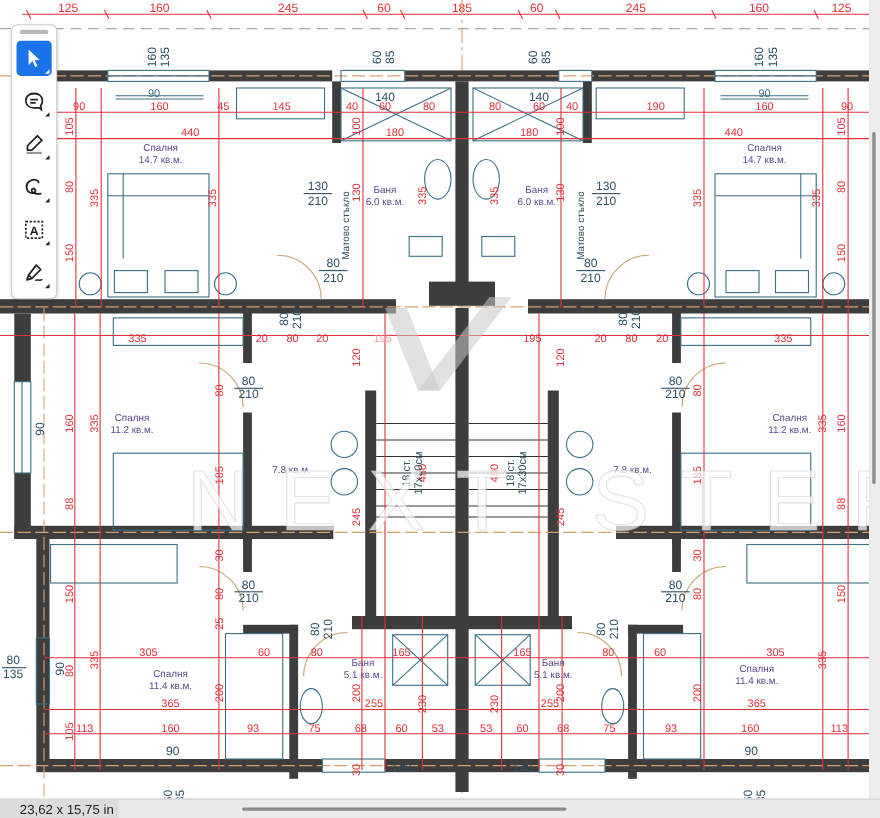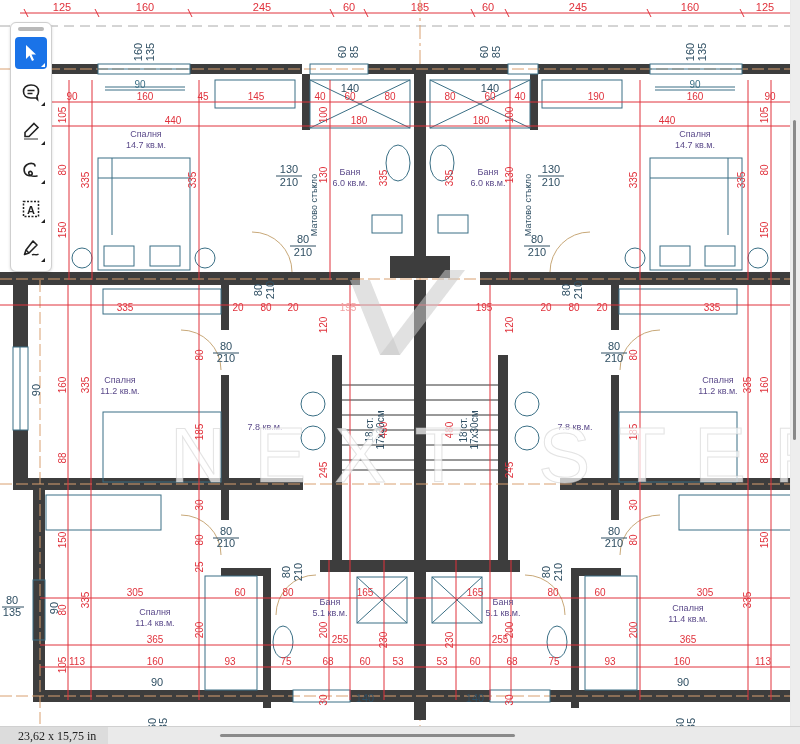--- a/index.html
+++ b/index.html
@@ -7,21 +7,21 @@
   .viewport{position:absolute;left:0;top:0;width:790px;height:732px;background:#fff;overflow:hidden;}
   .plan{position:absolute;left:0;top:0;}
   .toolbar{position:absolute;left:10px;top:22px;width:40px;height:248px;background:#fff;border:1px solid #cfcfcf;border-radius:6px;box-shadow:0 1px 3px rgba(0,0,0,.15);}
   .toolbar .grip{width:26px;height:4px;background:#b9b9b9;border-radius:2px;margin:4px auto 6px;}
   .tool{position:relative;width:32px;height:32px;margin:0 auto 7px;border-radius:4px;display:flex;align-items:center;justify-content:center;cursor:pointer;}
   .tool.active{background:#1a73e8;}
   .tool .corner{position:absolute;right:2px;bottom:2px;width:0;height:0;border-left:4px solid transparent;border-bottom:4px solid #222;}
   .tool.active .corner{border-bottom-color:#fff;}
   .vscroll{position:absolute;left:791px;top:0;width:9px;height:726px;background:#ededed;}
   .vscroll .thumb{position:absolute;left:2px;top:120px;width:3px;height:320px;background:#8a8a8a;border-radius:2px;}
-  .statusbar{position:absolute;left:0;top:726px;width:800px;height:18px;background:#eaeaea;border-top:1px solid #d0d0d0;font-family:Liberation Serif, serif;}
+  .statusbar{position:absolute;left:0;top:726px;width:800px;height:18px;background:#eaeaea;border-top:1px solid #d0d0d0;}
   .status-size{position:absolute;left:0;top:0;width:108px;height:18px;background:#dcdcdc;font-size:12px;line-height:18px;color:#222;padding-left:18px;box-sizing:border-box;}
   .hscroll{position:absolute;left:108px;top:0;width:692px;height:18px;}
   .hscroll .thumb{position:absolute;left:112px;top:7px;width:295px;height:3px;background:#8a8a8a;border-radius:2px;}
   .wm-text{position:absolute;left:130px;top:632px;font-size:20px;font-weight:bold;color:rgba(200,60,60,.55);letter-spacing:0.5px;white-space:nowrap;}
   .wm-big{position:absolute;left:170px;top:410px;font-size:78px;color:rgba(255,255,255,0.7);letter-spacing:28px;white-space:nowrap;-webkit-text-stroke:1px rgba(200,200,200,.5);}
 </style>
 </head>
 <body>
 
 <div class="viewport">

